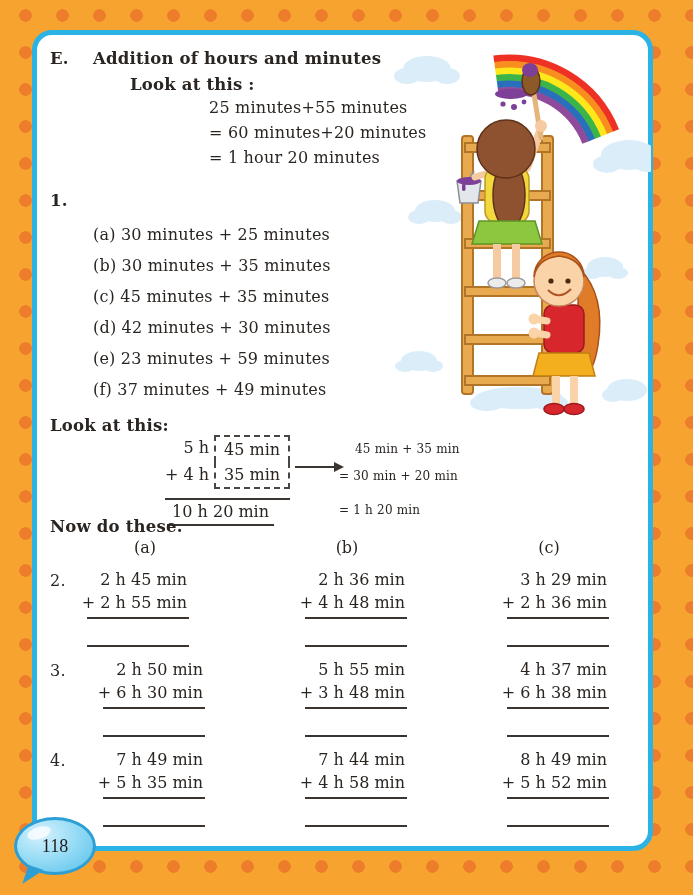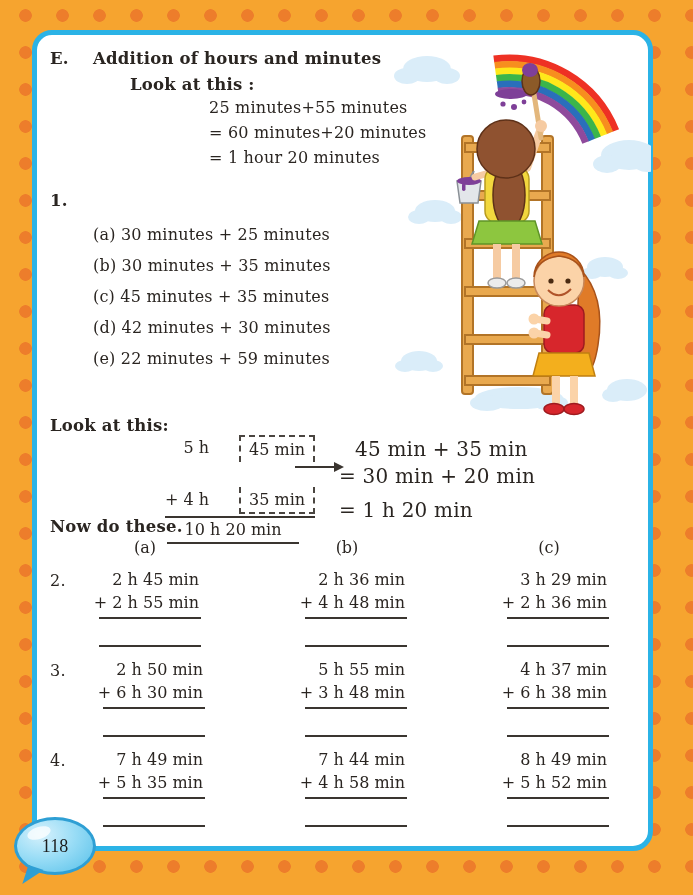--- a/index.html
+++ b/index.html
@@ -13,30 +13,30 @@
     background-position:7px -3px;
   }
   .sheet{
     position:absolute;left:32px;top:30px;width:611px;height:811px;
     background:#ffffff;border:5px solid #2BB3E6;border-radius:20px;
   }
   .t{position:absolute;white-space:nowrap;font-size:16px;letter-spacing:.2px;line-height:22px;}
   .b{font-weight:bold;font-size:16.5px;}
   
   .vadd{position:absolute;left:128px;top:400px;}
-  .vgrid{display:grid;grid-template-columns:auto auto;border-bottom:2.5px solid #3a3530;padding-bottom:2px;gap:25px;}
+  .vgrid{display:grid;grid-template-columns:auto auto;border-bottom:2.5px solid #3a3530;padding-bottom:9px;}
   .vh{text-align:right;padding-right:5px;line-height:25px;font-size:16px;}
   .vm{border-left:2px dashed #4a4540;border-right:2px dashed #4a4540;padding:0 8px;line-height:25px;text-align:center;font-size:16px;}
   .vm-top{border-top:2px dashed #4a4540;}
   .vm-bot{border-bottom:2px dashed #4a4540;}
   .vsum{text-align:center;border-bottom:2.5px solid #3a3530;padding:2px 4px 3px;margin-right:16px;margin-left:2px;font-size:16px;}
   .arrow{position:absolute;left:258px;top:431px;width:40px;height:2px;background:#3a3530;}
   .arrow:after{content:'';position:absolute;right:-9px;top:-4.5px;width:0;height:0;
     border-left:10px solid #3a3530;border-top:5.5px solid transparent;border-bottom:5.5px solid transparent;}
-  .steps div{line-height:27px;font-size:20px;}
+  .steps div{line-height:27px;font-size:12px;}
   .steps .s1{padding-left:16px;}
   .steps .s3{margin-top:7px;}
   
   .prob{position:absolute;width:120px;}
   .prob .l1,.prob .l2{text-align:right;line-height:23px;font-size:16px;padding-right:2px;}
   .prob .rule{margin-left:auto;width:102px;border-top:2px solid #3a3530;margin-top:3px;}
   .prob .rule2{margin-top:26px;}
   .colhead{position:absolute;width:120px;text-align:center;font-size:16px;}
   
   .bubble{
@@ -160,21 +160,22 @@
   <div class="t b" style="left:93px;top:39px">Look at this :</div>
   <div class="t" style="left:172px;top:62px">25 minutes+55 minutes</div>
   <div class="t" style="left:172px;top:87px">= 60 minutes+20 minutes</div>
   <div class="t" style="left:172px;top:112px">= 1 hour 20 minutes</div>
 
   <div class="t b" style="left:13px;top:155px">1.</div>
   <div class="t" style="left:56px;top:189px">(a) 30 minutes + 25 minutes</div>
   <div class="t" style="left:56px;top:220px">(b) 30 minutes + 35 minutes</div>
   <div class="t" style="left:56px;top:251px">(c) 45 minutes + 35 minutes</div>
   <div class="t" style="left:56px;top:282px">(d) 42 minutes + 30 minutes</div>
-  <div class="t" style="left:56px;top:313px">(e) 22 minutes + 59 minutes</div>
+  <div class="t" style="left:56px;top:313px">(e) 23 minutes + 59 minutes</div>
+  <div class="t" style="left:56px;top:344px">(f) 37 minutes + 49 minutes</div>
 
   <div class="t b" style="left:13px;top:380px">Look at this:</div>
   <div class="vadd">
     <div class="vgrid">
       <div class="vh">5 h</div>
       <div class="vm vm-top">45 min</div>
       <div class="vh">+ 4 h</div>
       <div class="vm vm-bot">35 min</div>
     </div>
     <div class="vsum">10 h 20 min</div>
@@ -185,21 +186,21 @@
     <div class="s2">= 30 min + 20 min</div>
     <div class="s3">= 1 h 20 min</div>
   </div>
 
   <div class="t b" style="left:13px;top:481px">Now do these.</div>
   <div class="colhead" style="left:48px;top:503px">(a)</div>
   <div class="colhead" style="left:250px;top:503px">(b)</div>
   <div class="colhead" style="left:452px;top:503px">(c)</div>
 
   <div class="t" style="left:13px;top:535px">2.</div>
-  <div class="prob" style="left:44px;top:533px">
+  <div class="prob" style="left:32px;top:533px">
     <div class="l1">2 h 45 min</div>
     <div class="l2">+ 2 h 55 min</div>
     <div class="rule"></div>
     <div class="rule rule2"></div>
   </div>
   <div class="prob" style="left:250px;top:533px">
     <div class="l1">2 h 36 min</div>
     <div class="l2">+ 4 h 48 min</div>
     <div class="rule"></div>
     <div class="rule rule2"></div>

